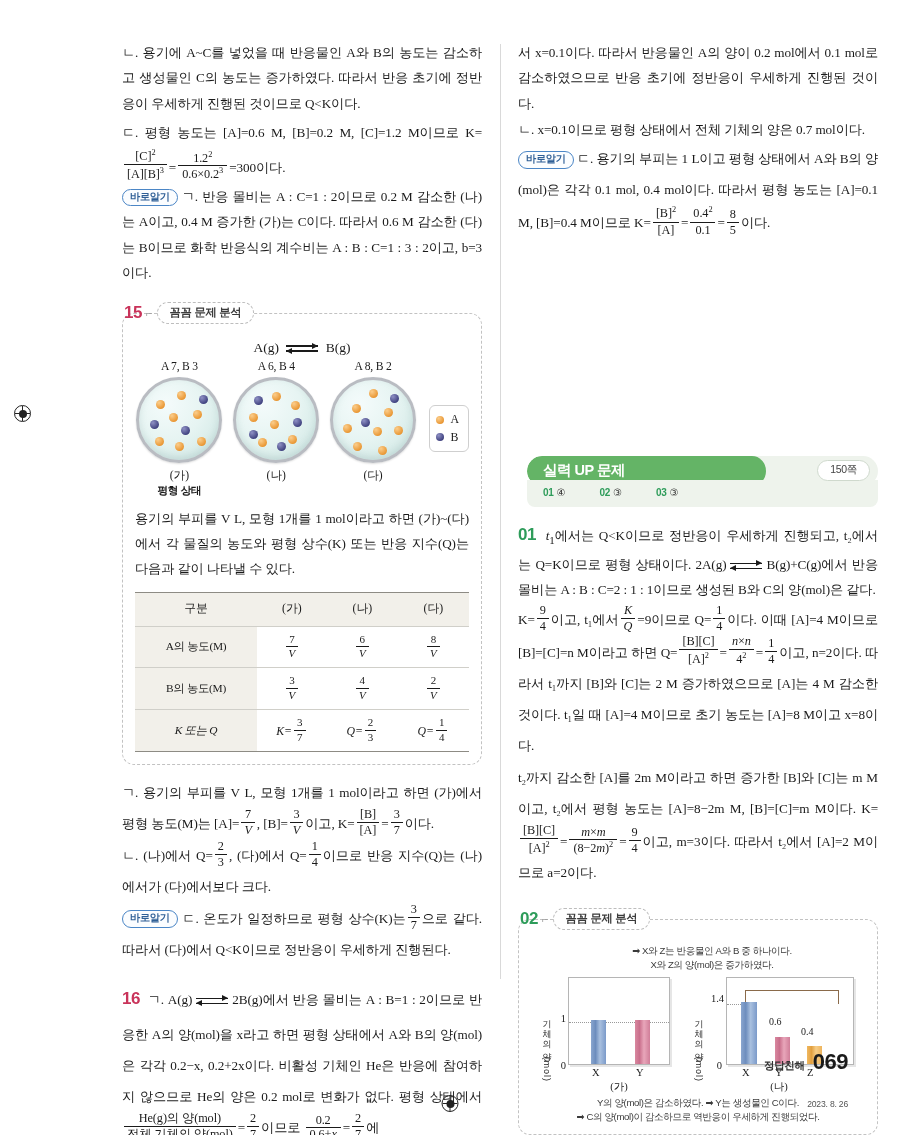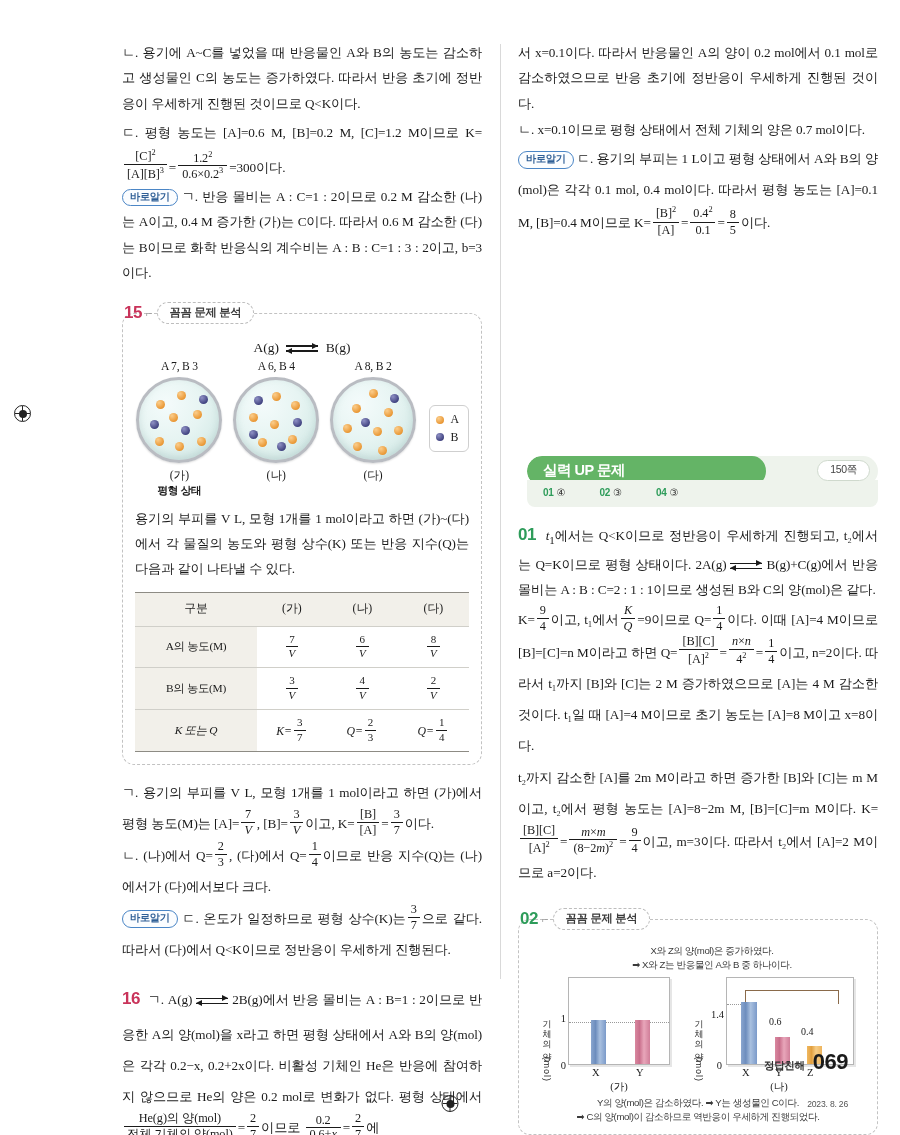--- a/index.html
+++ b/index.html
@@ -461,21 +461,21 @@
         <div class="up-page">150쪽</div>
       </div>
       <div class="up-answers">
         <div class="ans">
           <span class="n">01</span><span class="c">④</span>
         </div>
         <div class="ans">
           <span class="n">02</span><span class="c">③</span>
         </div>
         <div class="ans">
-          <span class="n">04</span><span class="c">③</span>
+          <span class="n">03</span><span class="c">③</span>
         </div>
       </div>
     </div>
 
     <p class="p" style="margin-top:12px;">
       <span class="qnum green">01</span>&nbsp;
       <i>t</i><sub>1</sub><span>에서는 Q&lt;K이므로 정반응이 우세하게 진행되고, t₂에서는 Q=K이므로 평형 상태이다. 2A(g)</span><span class="arrows"><i class="h1"></i><i class="h2"></i></span><span>B(g)+C(g)에서 반응 몰비는 A : B : C=2 : 1 : 1이므로 생성된 B와 C의 양(mol)은 같다.</span>
     </p>
 
     <p class="p tall">
@@ -489,22 +489,22 @@
     <div class="analysis-wrap" style="margin-top:20px;">
       <div class="analysis-head">
         <span class="qnum green">02</span>
         <span class="tick">⌐</span>
         <span class="chip">꼼꼼 문제 분석</span>
       </div>
 
       <div class="analysis-box" style="padding:22px 10px 10px 10px;">
 
         <div class="note note-top">
+          <div>➡ X와 Z는 반응물인 A와 B 중 하나이다.</div>
           <div>X와 Z의 양(mol)은 증가하였다.</div>
-          <div>➡ X와 Z는 반응물인 A와 B 중 하나이다.</div>
         </div>
 
         <div class="chart-area">
 
           <div class="chart-wrap" style="display:flex;align-items:flex-end;gap:3px;">
             <div style="display:flex;flex-direction:column;align-items:center;height:92px;justify-content:center;">
               <div class="ylab">기체의 양(mol)</div>
             </div>
             <div>
               <div style="display:flex;align-items:flex-end;">
@@ -526,21 +526,21 @@
             </div>
           </div>
 
           <div class="chart-wrap" style="display:flex;align-items:flex-end;gap:3px;margin-left:18px;">
             <div style="display:flex;flex-direction:column;align-items:center;height:92px;justify-content:center;">
               <div class="ylab">기체의 양(mol)</div>
             </div>
             <div>
               <div style="display:flex;align-items:flex-end;">
                 <div style="position:relative;width:20px;height:88px;">
-                  <div class="axlabel" style="right:2px;top:32px;">1.4</div>
+                  <div class="axlabel" style="right:2px;top:16px;">1.4</div>
                   <div class="axlabel" style="right:4px;bottom:-6px;">0</div>
                 </div>
                 <div class="plot" style="width:128px;height:88px;">
                   <div class="tickline" style="left:0;width:20px;top:26px;"></div>
                   <div style="position:absolute;left:18px;right:14px;top:12px;height:14px;border:1px solid #8a6a4a;border-bottom:none;"></div>
                   <div class="bar blue" style="left:14px;width:16px;height:62px;"></div>
                   <div class="bar pink" style="left:48px;width:15px;height:27px;"></div>
                   <div class="bar orange" style="left:80px;width:15px;height:18px;"></div>
                   <div class="axlabel" style="left:42px;top:38px;font-size:10px;">0.6</div>
                   <div class="axlabel" style="left:74px;top:48px;font-size:10px;">0.4</div>

